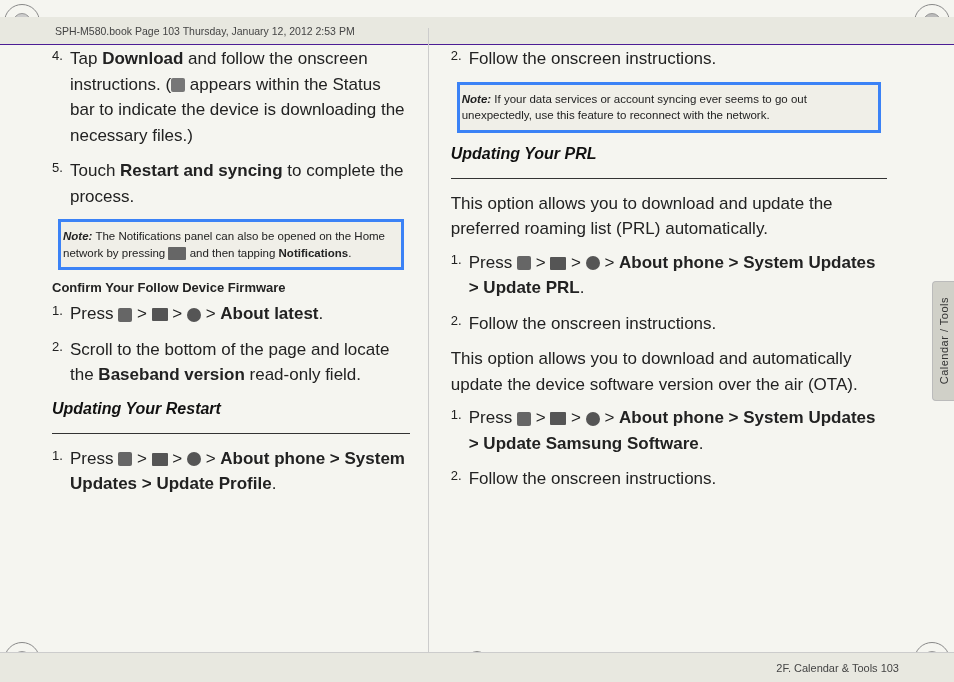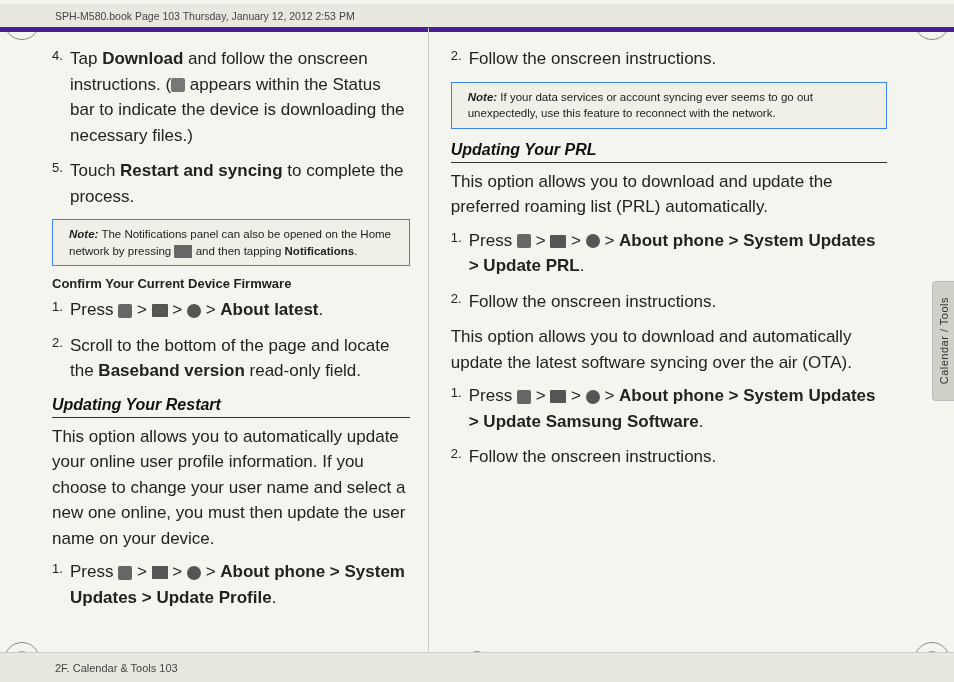--- a/index.html
+++ b/index.html
@@ -10,26 +10,26 @@
       font-family: Arial, Helvetica, sans-serif;
       font-size: 13px;
       color: #222;
       position: relative;
       overflow: hidden;
     }
 
     
     .header-bar {
       position: absolute;
-      top: 4px;
+      top: 17px;
       left: 0;
       right: 0;
       height: 28px;
       background: #e8e8e0;
-      border-bottom: 5px solid #4c1d95;
+      border-bottom: 1px solid #4c1d95;
       display: flex;
       align-items: center;
       padding: 0 55px;
       font-size: 10.5px;
       color: #444;
     }
 
     
     .side-tab {
       position: absolute;
@@ -91,42 +91,42 @@
       flex: 1;
       font-size: 17px;
       line-height: 1.5;
     }
 
     
     b, .bold { font-weight: bold; }
 
     
     .note-box {
-      border: 1px solid #3b82f6;
+      border: 3px solid #3b82f6;
       background: #f0efe8;
-      padding: 6px 16px;
-      margin: 10px 0;
+      padding: 6px 2px;
+      margin: 10px 6px;
       font-size: 11.5px;
       line-height: 1.45;
     }
     .note-box .note-label {
       font-style: italic;
       font-weight: bold;
     }
 
     
     .section-heading {
       font-family: Arial, Helvetica, sans-serif;
       font-size: 16px;
       font-style: italic;
       font-weight: bold;
       color: #111;
       border-bottom: 1.5px solid #333;
-      padding-bottom: 3px;
-      margin: 12px 0 6px 0;
+      padding-bottom: 15px;
+      margin: 12px 0 12px 0;
     }
 
     
     .sub-heading {
       font-size: 13px;
       font-weight: bold;
       margin-bottom: 6px;
     }
 
     .para {
@@ -139,21 +139,21 @@
     .footer-bar {
       position: absolute;
       bottom: 0;
       left: 0;
       right: 0;
       height: 30px;
       background: #e8e8e0;
       border-top: 1px solid #ccc;
       display: flex;
       align-items: center;
-      justify-content: flex-start;
+      justify-content: flex-end;
       padding: 0 55px;
       font-size: 11px;
       color: #444;
     }
 
     
     .dec-circle {
       position: absolute;
       border-radius: 50%;
       border: 1px solid #999;
@@ -203,21 +203,21 @@
       </span>
     </div>
 
     <div class="note-box">
       <span class="note-label">Note:</span>
       <span> The Notifications panel can also be opened on the Home network by pressing </span>
       <span style="display:inline-block;width:18px;height:13px;background:#666;border-radius:1px;vertical-align:middle;"></span>
       <span> and then tapping <b>Notifications</b>.</span>
     </div>
 
-    <div class="sub-heading">Confirm Your Current Device Firmware</div>
+    <div class="sub-heading">Confirm Your Follow Device Firmware</div>
 
     <div class="list-item">
       <span class="list-num">1.</span>
       <span class="list-content">
         Press
         <span style="display:inline-block;width:14px;height:14px;background:#666;border-radius:2px;vertical-align:middle;"></span>
         &gt;
         <span style="display:inline-block;width:16px;height:13px;background:#555;border-radius:1px;vertical-align:middle;"></span>
         &gt;
         <span style="display:inline-block;width:14px;height:14px;background:#555;border-radius:50%;vertical-align:middle;"></span>
@@ -227,23 +227,20 @@
 
     <div class="list-item">
       <span class="list-num">2.</span>
       <span class="list-content">
         Scroll to the bottom of the page and locate the <b>Baseband version</b> read-only field.
       </span>
     </div>
 
     <div class="section-heading">Updating Your Restart</div>
 
-    <div class="para">
-      This option allows you to automatically update your online user profile information. If you choose to change your user name and select a new one online, you must then update the user name on your device.
-    </div>
 
     <div class="list-item">
       <span class="list-num">1.</span>
       <span class="list-content">
         Press
         <span style="display:inline-block;width:14px;height:14px;background:#666;border-radius:2px;vertical-align:middle;"></span>
         &gt;
         <span style="display:inline-block;width:16px;height:13px;background:#555;border-radius:1px;vertical-align:middle;"></span>
         &gt;
         <span style="display:inline-block;width:14px;height:14px;background:#555;border-radius:50%;vertical-align:middle;"></span>
@@ -284,21 +281,21 @@
       </span>
     </div>
 
     <div class="list-item">
       <span class="list-num">2.</span>
       <span class="list-content">Follow the onscreen instructions.</span>
     </div>
 
 
     <div class="para">
-      This option allows you to download and automatically update the latest software syncing over the air (OTA).
+      This option allows you to download and automatically update the device software version over the air (OTA).
     </div>
 
     <div class="list-item">
       <span class="list-num">1.</span>
       <span class="list-content">
         Press
         <span style="display:inline-block;width:14px;height:14px;background:#666;border-radius:2px;vertical-align:middle;"></span>
         &gt;
         <span style="display:inline-block;width:16px;height:13px;background:#555;border-radius:1px;vertical-align:middle;"></span>
         &gt;

